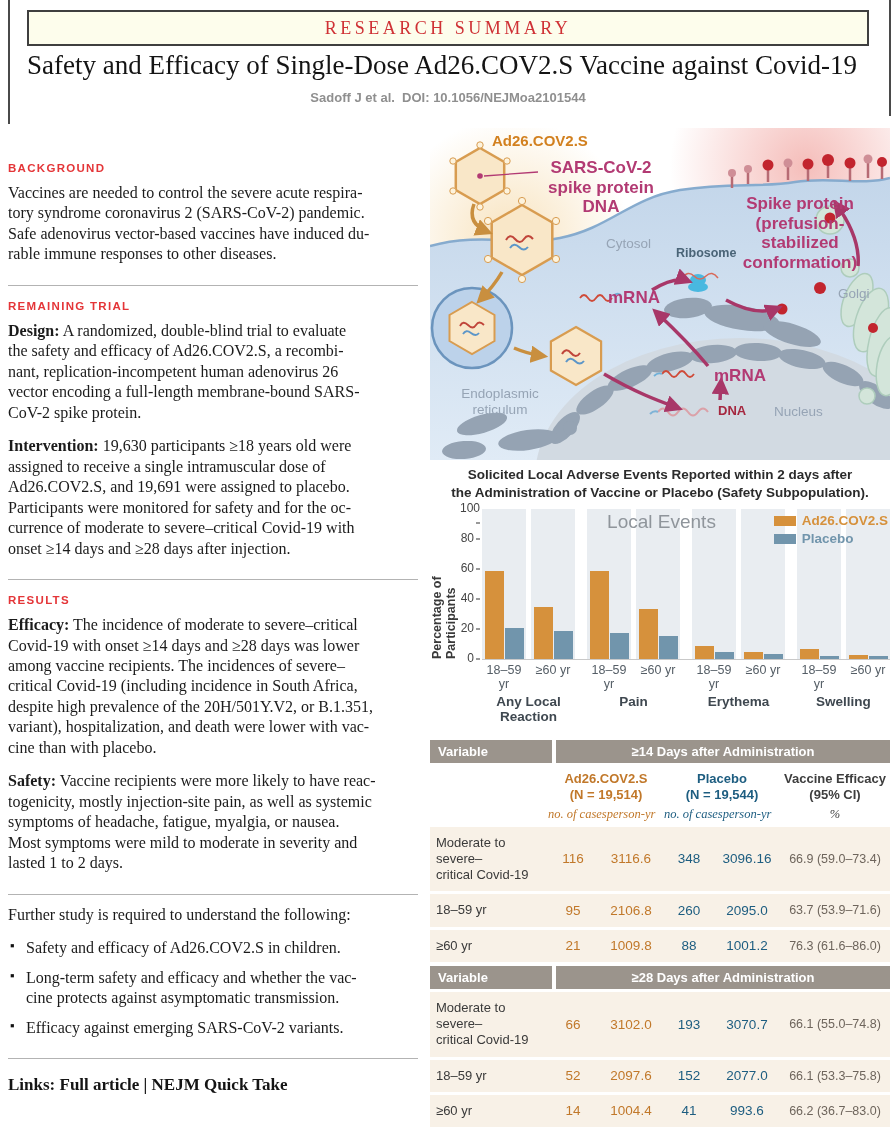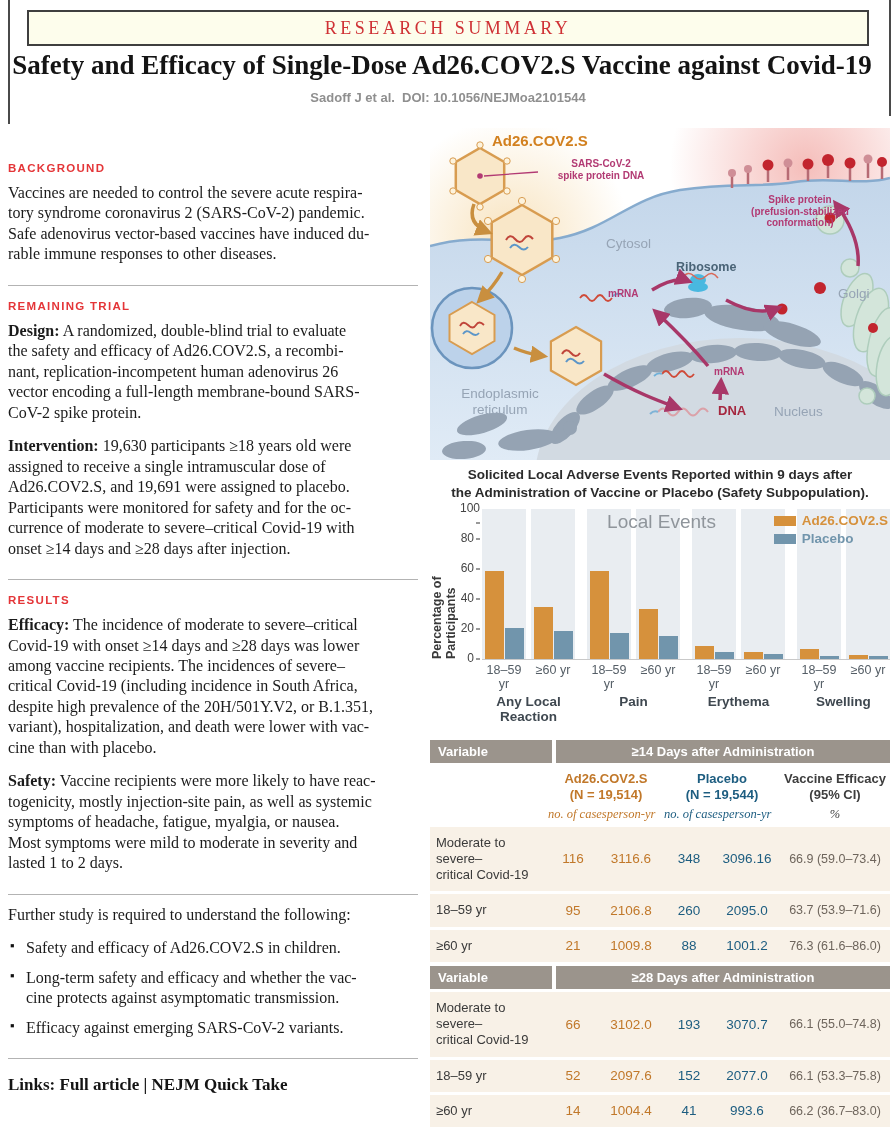--- a/index.html
+++ b/index.html
@@ -6,21 +6,21 @@
   .page{position:relative;width:896px;height:1143px;background:#fff;overflow:hidden;
         font-family:"Liberation Serif",serif;color:#1b1b1b;}
   
   .edge{position:absolute;top:0;width:2px;background:#4a4a4a;}
   .edge.l{left:8px;height:124px;}
   .edge.r{right:5px;height:116px;}
   .banner{position:absolute;left:27px;right:27px;top:10px;height:32px;background:#fdfdec;
           border:2px solid #3f3f3f;display:flex;align-items:center;justify-content:center;}
   .banner span{color:#cf3135;font-size:18px;letter-spacing:3.5px;font-family:"Liberation Serif",serif;}
   h1.title{position:absolute;top:50px;left:0;right:12px;margin:0;text-align:center;
-           font-size:27px;font-weight:bold;color:#141414;}
+           font-size:27px;font-weight:normal;color:#141414;}
   .byline{position:absolute;top:90px;left:0;right:0;text-align:center;white-space:pre;
           font-family:"Liberation Sans",sans-serif;font-weight:bold;font-size:13px;color:#8f8f8f;}
   
   .left-col{position:absolute;left:8px;top:148px;width:410px;}
   .sec-head{margin:14px 0 9px;font-family:"Liberation Sans",sans-serif;font-size:11.5px;
             font-weight:bold;letter-spacing:1.3px;color:#e43538;}
   p.body{margin:0 0 13px;font-size:16px;line-height:1.28;}
   .pre{white-space:pre-line;}
   b.lead{font-weight:bold;}
   hr.sec{border:none;border-top:1.5px solid #b3b3b3;margin:20px 0 10px;}
@@ -30,21 +30,21 @@
   ul.bullets li::before{content:"▪";position:absolute;left:2px;top:0;font-size:13px;color:#111;}
   .links{margin-top:16px;font-weight:bold;font-size:17px;color:#141414;}
   .links a{color:#141414;text-decoration:none;}
   
   .right-col{position:absolute;left:430px;top:128px;width:460px;}
   
   .illu{position:relative;width:460px;height:332px;}
   .illu svg{position:absolute;inset:0;}
   .lab{position:absolute;white-space:pre-line;font-family:"Liberation Sans",sans-serif;line-height:1.15;}
   .lab.orange{color:#d2801f;font-weight:bold;font-size:15px;}
-  .lab.magenta{color:#b23a73;font-weight:bold;font-size:10px;text-align:center;}
+  .lab.magenta{color:#b23a73;font-weight:bold;font-size:17px;text-align:center;}
   .lab.gray{color:#96a4b5;font-size:13.5px;}
   .lab.slate{color:#4a6477;font-size:12.5px;font-weight:bold;}
   .lab.darkred{color:#a5273f;font-weight:bold;font-size:13px;}
   .lab.center{text-align:center;}
   
   .chart{margin-top:6px;width:460px;font-family:"Liberation Sans",sans-serif;}
   .chart-title{text-align:center;font-weight:bold;font-size:13.5px;color:#2b2b2b;line-height:1.3;}
   .chart-area{display:flex;margin-top:8px;}
   .y-axis-label{writing-mode:vertical-rl;transform:rotate(180deg);height:150px;display:flex;
                 align-items:center;justify-content:center;font-weight:bold;font-size:12.5px;color:#3a3a3a;}
@@ -346,35 +346,35 @@
           <circle cx="420" cy="35" r="5.5" fill="#c2252e"></circle>
             <circle cx="438" cy="31" r="4.5" fill="#cf8e96"></circle>
           <circle cx="452" cy="34" r="5" fill="#c2252e"></circle>
         </g>
       </svg>
 
       <div class="lab orange" style="left:62px;top:4px;">Ad26.COV2.S</div>
       <div class="lab magenta" style="left:108px;top:30px;width:126px;">SARS-CoV-2
 spike protein DNA</div>
       <div class="lab gray" style="left:176px;top:108px;">Cytosol</div>
-      <div class="lab slate" style="left:246px;top:132px;">Ribosome</div>
+      <div class="lab slate" style="left:246px;top:118px;">Ribosome</div>
       <div class="lab magenta" style="left:290px;top:66px;width:160px;">Spike protein
 (prefusion-stabilized
 conformation)</div>
       <div class="lab gray" style="left:408px;top:158px;">Golgi</div>
       <div class="lab magenta" style="left:178px;top:160px;">mRNA</div>
       <div class="lab magenta" style="left:284px;top:238px;">mRNA</div>
       <div class="lab darkred" style="left:288px;top:276px;">DNA</div>
       <div class="lab gray" style="left:344px;top:276px;">Nucleus</div>
       <div class="lab gray center" style="left:20px;top:258px;width:100px;">Endoplasmic
 reticulum</div>
     </div>
 
     <div class="chart">
-      <div class="chart-title pre">Solicited Local Adverse Events Reported within 9 days after
+      <div class="chart-title pre">Solicited Local Adverse Events Reported within 2 days after
 the Administration of Vaccine or Placebo (Safety Subpopulation).</div>
       <div class="chart-area">
         <div class="y-axis-label">Percentage of Participants</div>
         <div class="yticks" id="yticks">
             <div class="ytick" style="top: 142px;">0</div>
             <div class="ytick" style="top: 112px;">20</div>
             <div class="ytick" style="top: 82px;">40</div>
             <div class="ytick" style="top: 52px;">60</div>
             <div class="ytick" style="top: 22px;">80</div>
             <div class="ytick" style="top: -8px;">100</div>

